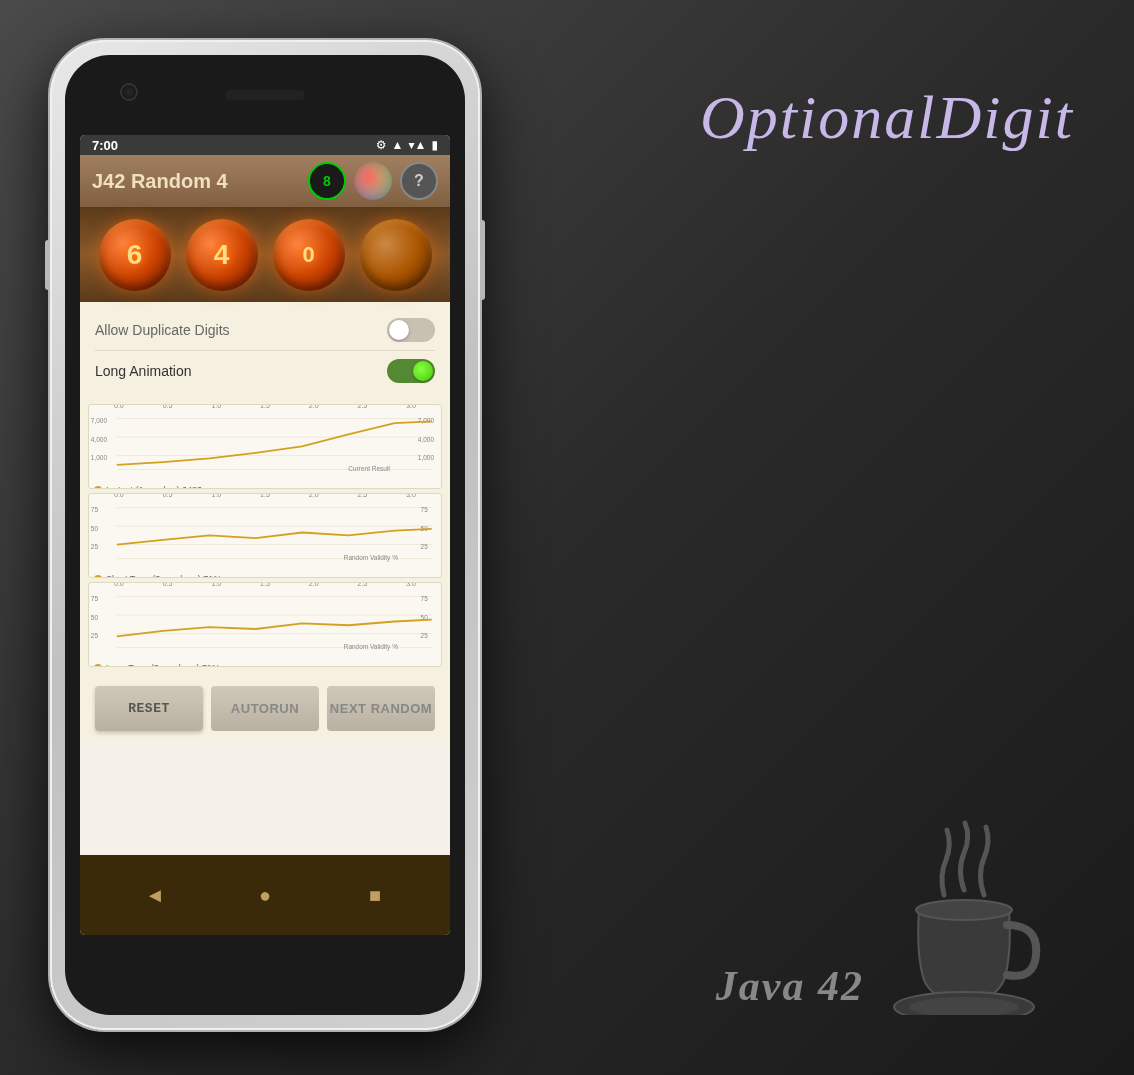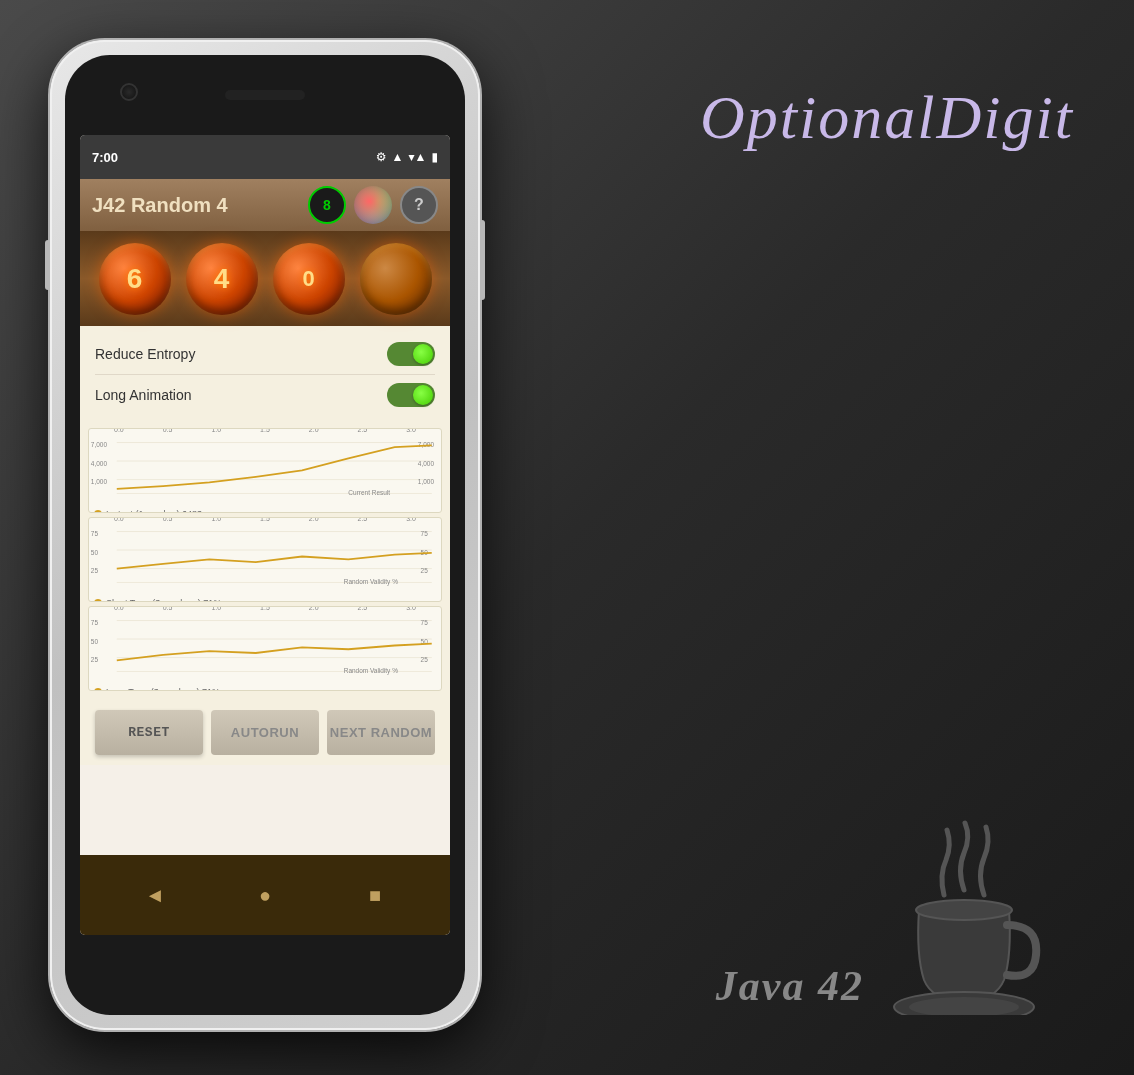--- a/index.html
+++ b/index.html
@@ -119,21 +119,21 @@
       left: 15px;
       right: 15px;
       bottom: 80px;
       background: #f5f0e8;
       overflow: hidden;
       border-radius: 5px;
     }
 
     
     .status-bar {
-      height: 44px;
+      height: 20px;
       background: #3a3a3a;
       display: flex;
       align-items: center;
       justify-content: space-between;
       padding: 0 12px;
       font-size: 12px;
       color: white;
     }
 
     .status-time { font-weight: bold; font-size: 13px; }
@@ -445,28 +445,28 @@
 
         <div class="digit-display">
           <div class="digit-ball">6</div>
           <div class="digit-ball">4</div>
           <div class="digit-ball" style="font-size:22px;">0</div>
           <div class="digit-ball" style="background: radial-gradient(circle at 35% 35%, #cc8844, #aa5500 50%, #552200);"></div>
         </div>
 
         <div class="settings-area">
 
-
-
           <div class="toggle-row">
-            <span class="toggle-label active">Reduce Entropy</span>
-            <div class="toggle-switch on">
+            <span class="toggle-label">Allow Duplicate Digits</span>
+            <div class="toggle-switch off">
               <div class="toggle-knob"></div>
             </div>
           </div>
+
+
 
           <div class="toggle-row" style="border-bottom: none;">
             <span class="toggle-label active">Long Animation</span>
             <div class="toggle-switch on">
               <div class="toggle-knob"></div>
             </div>
           </div>
         </div>
 
         <div class="charts-area">

